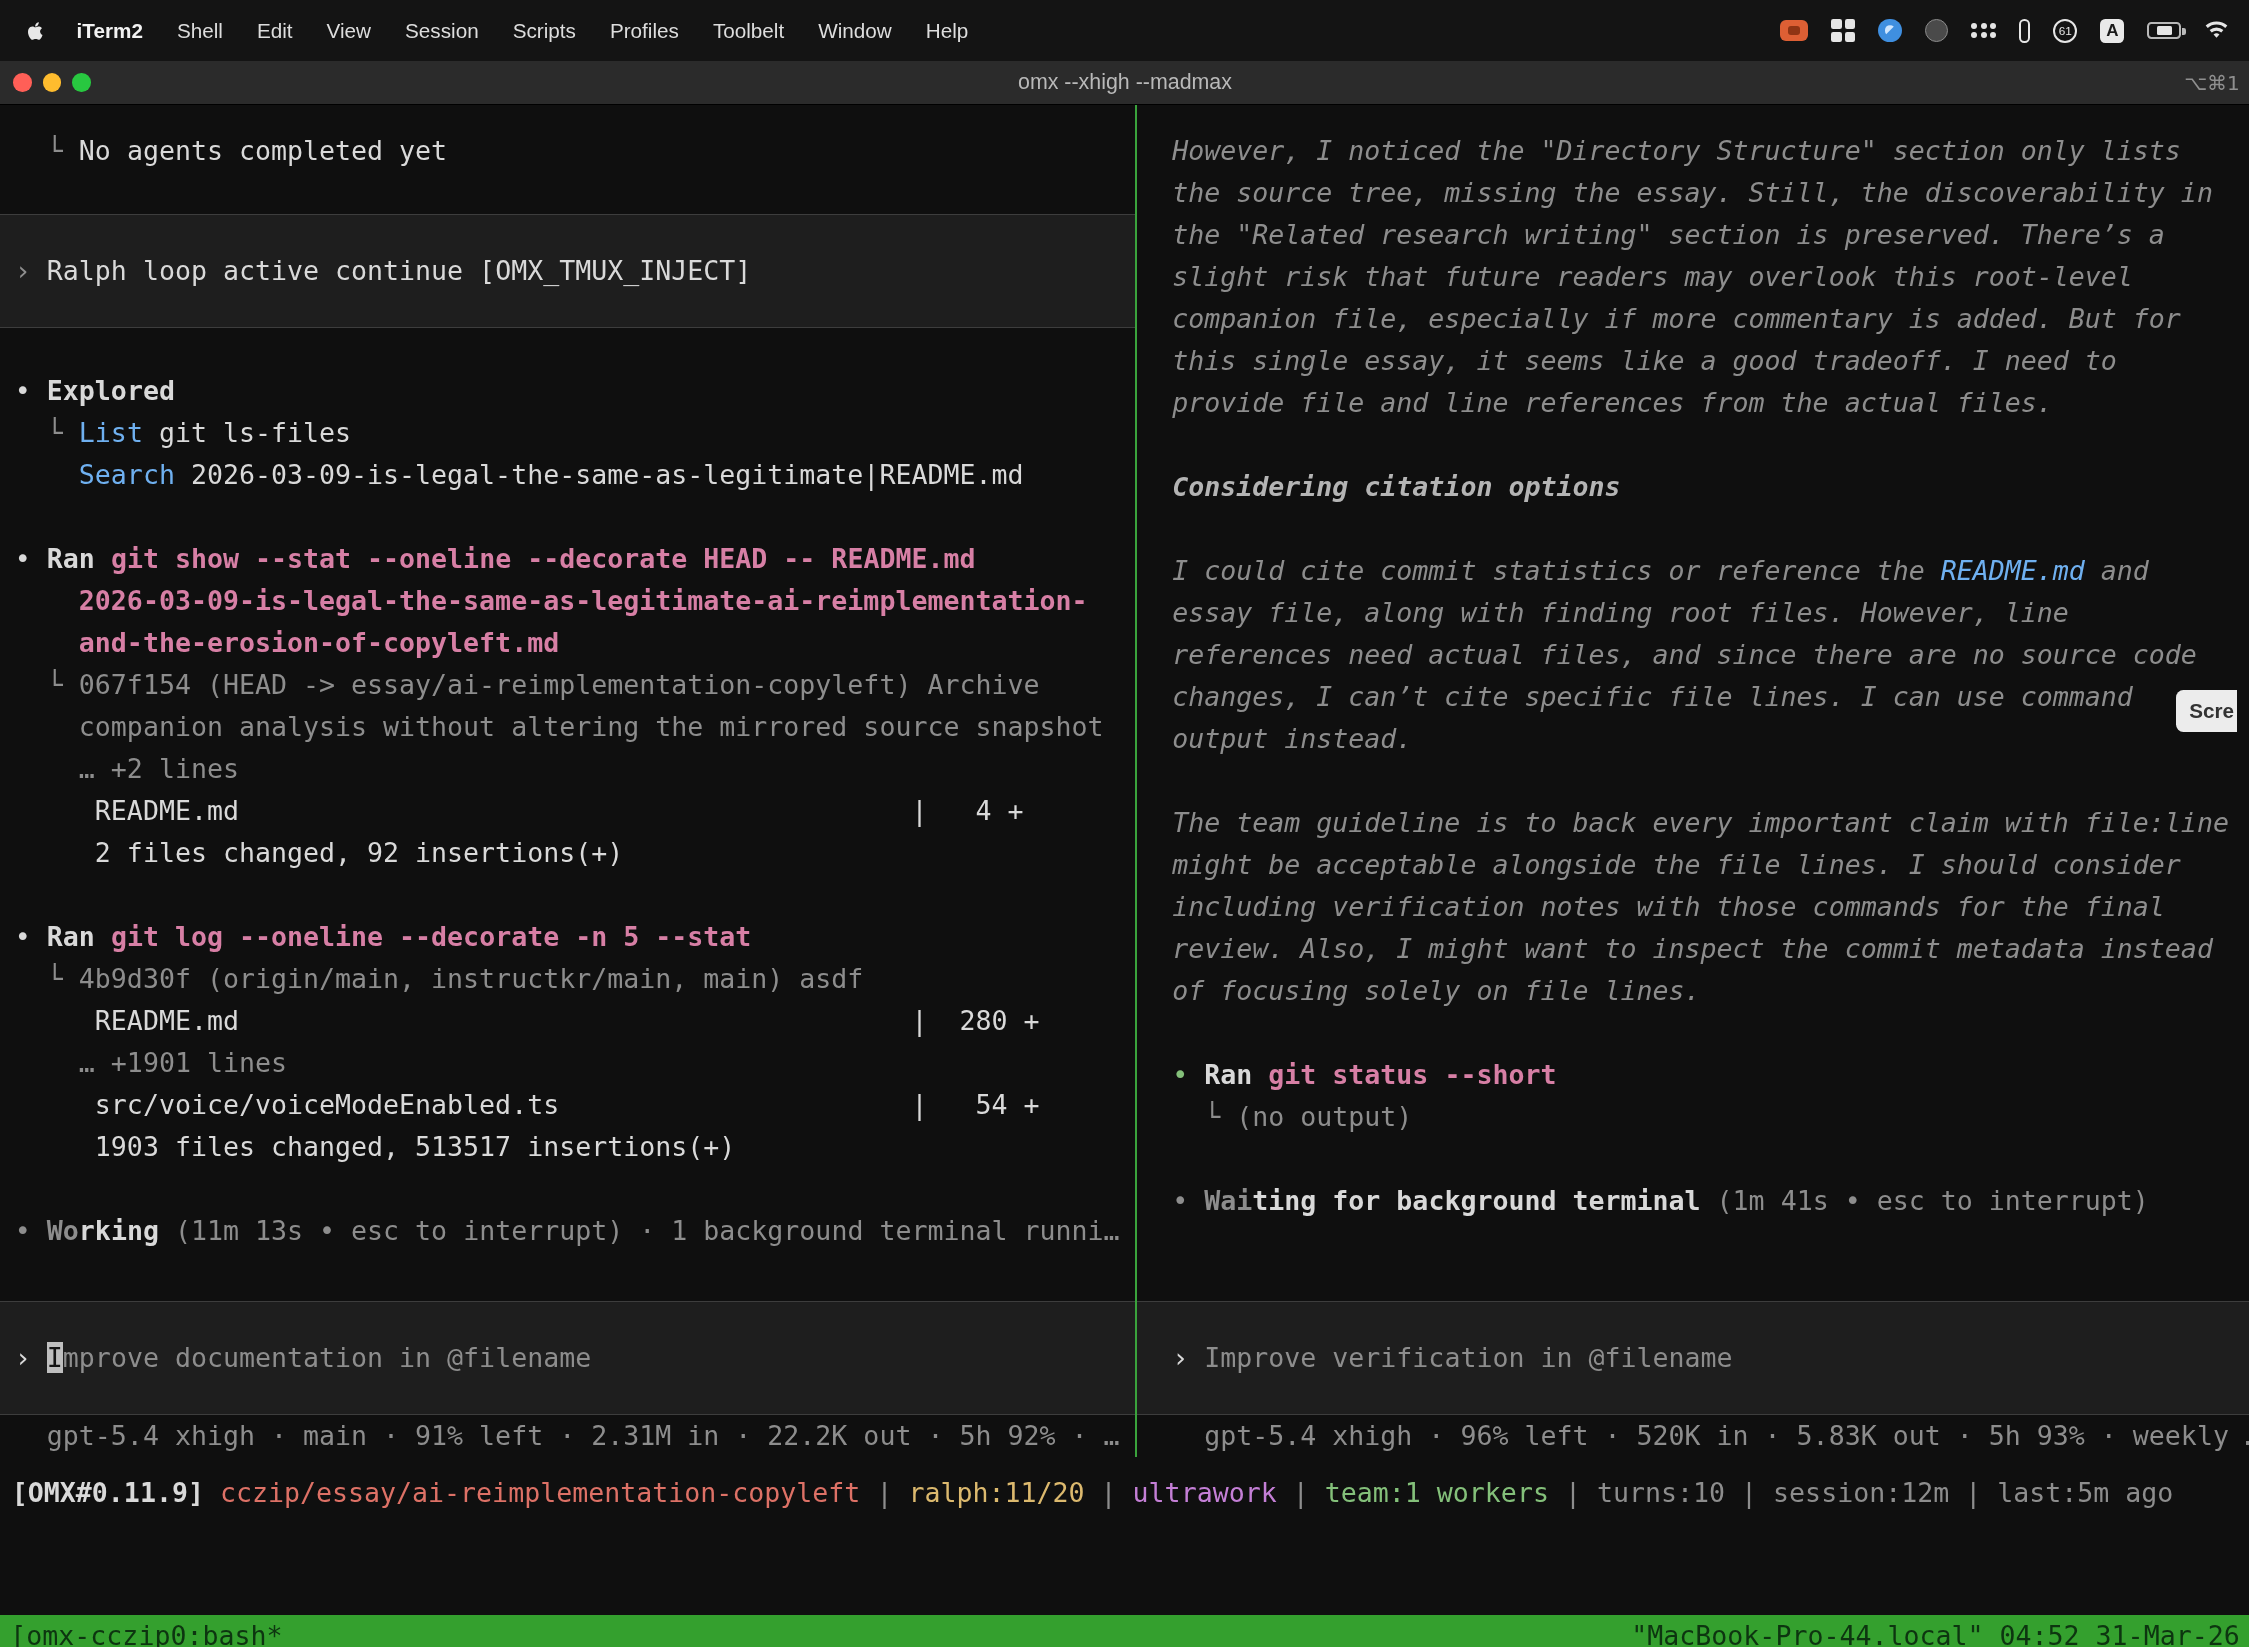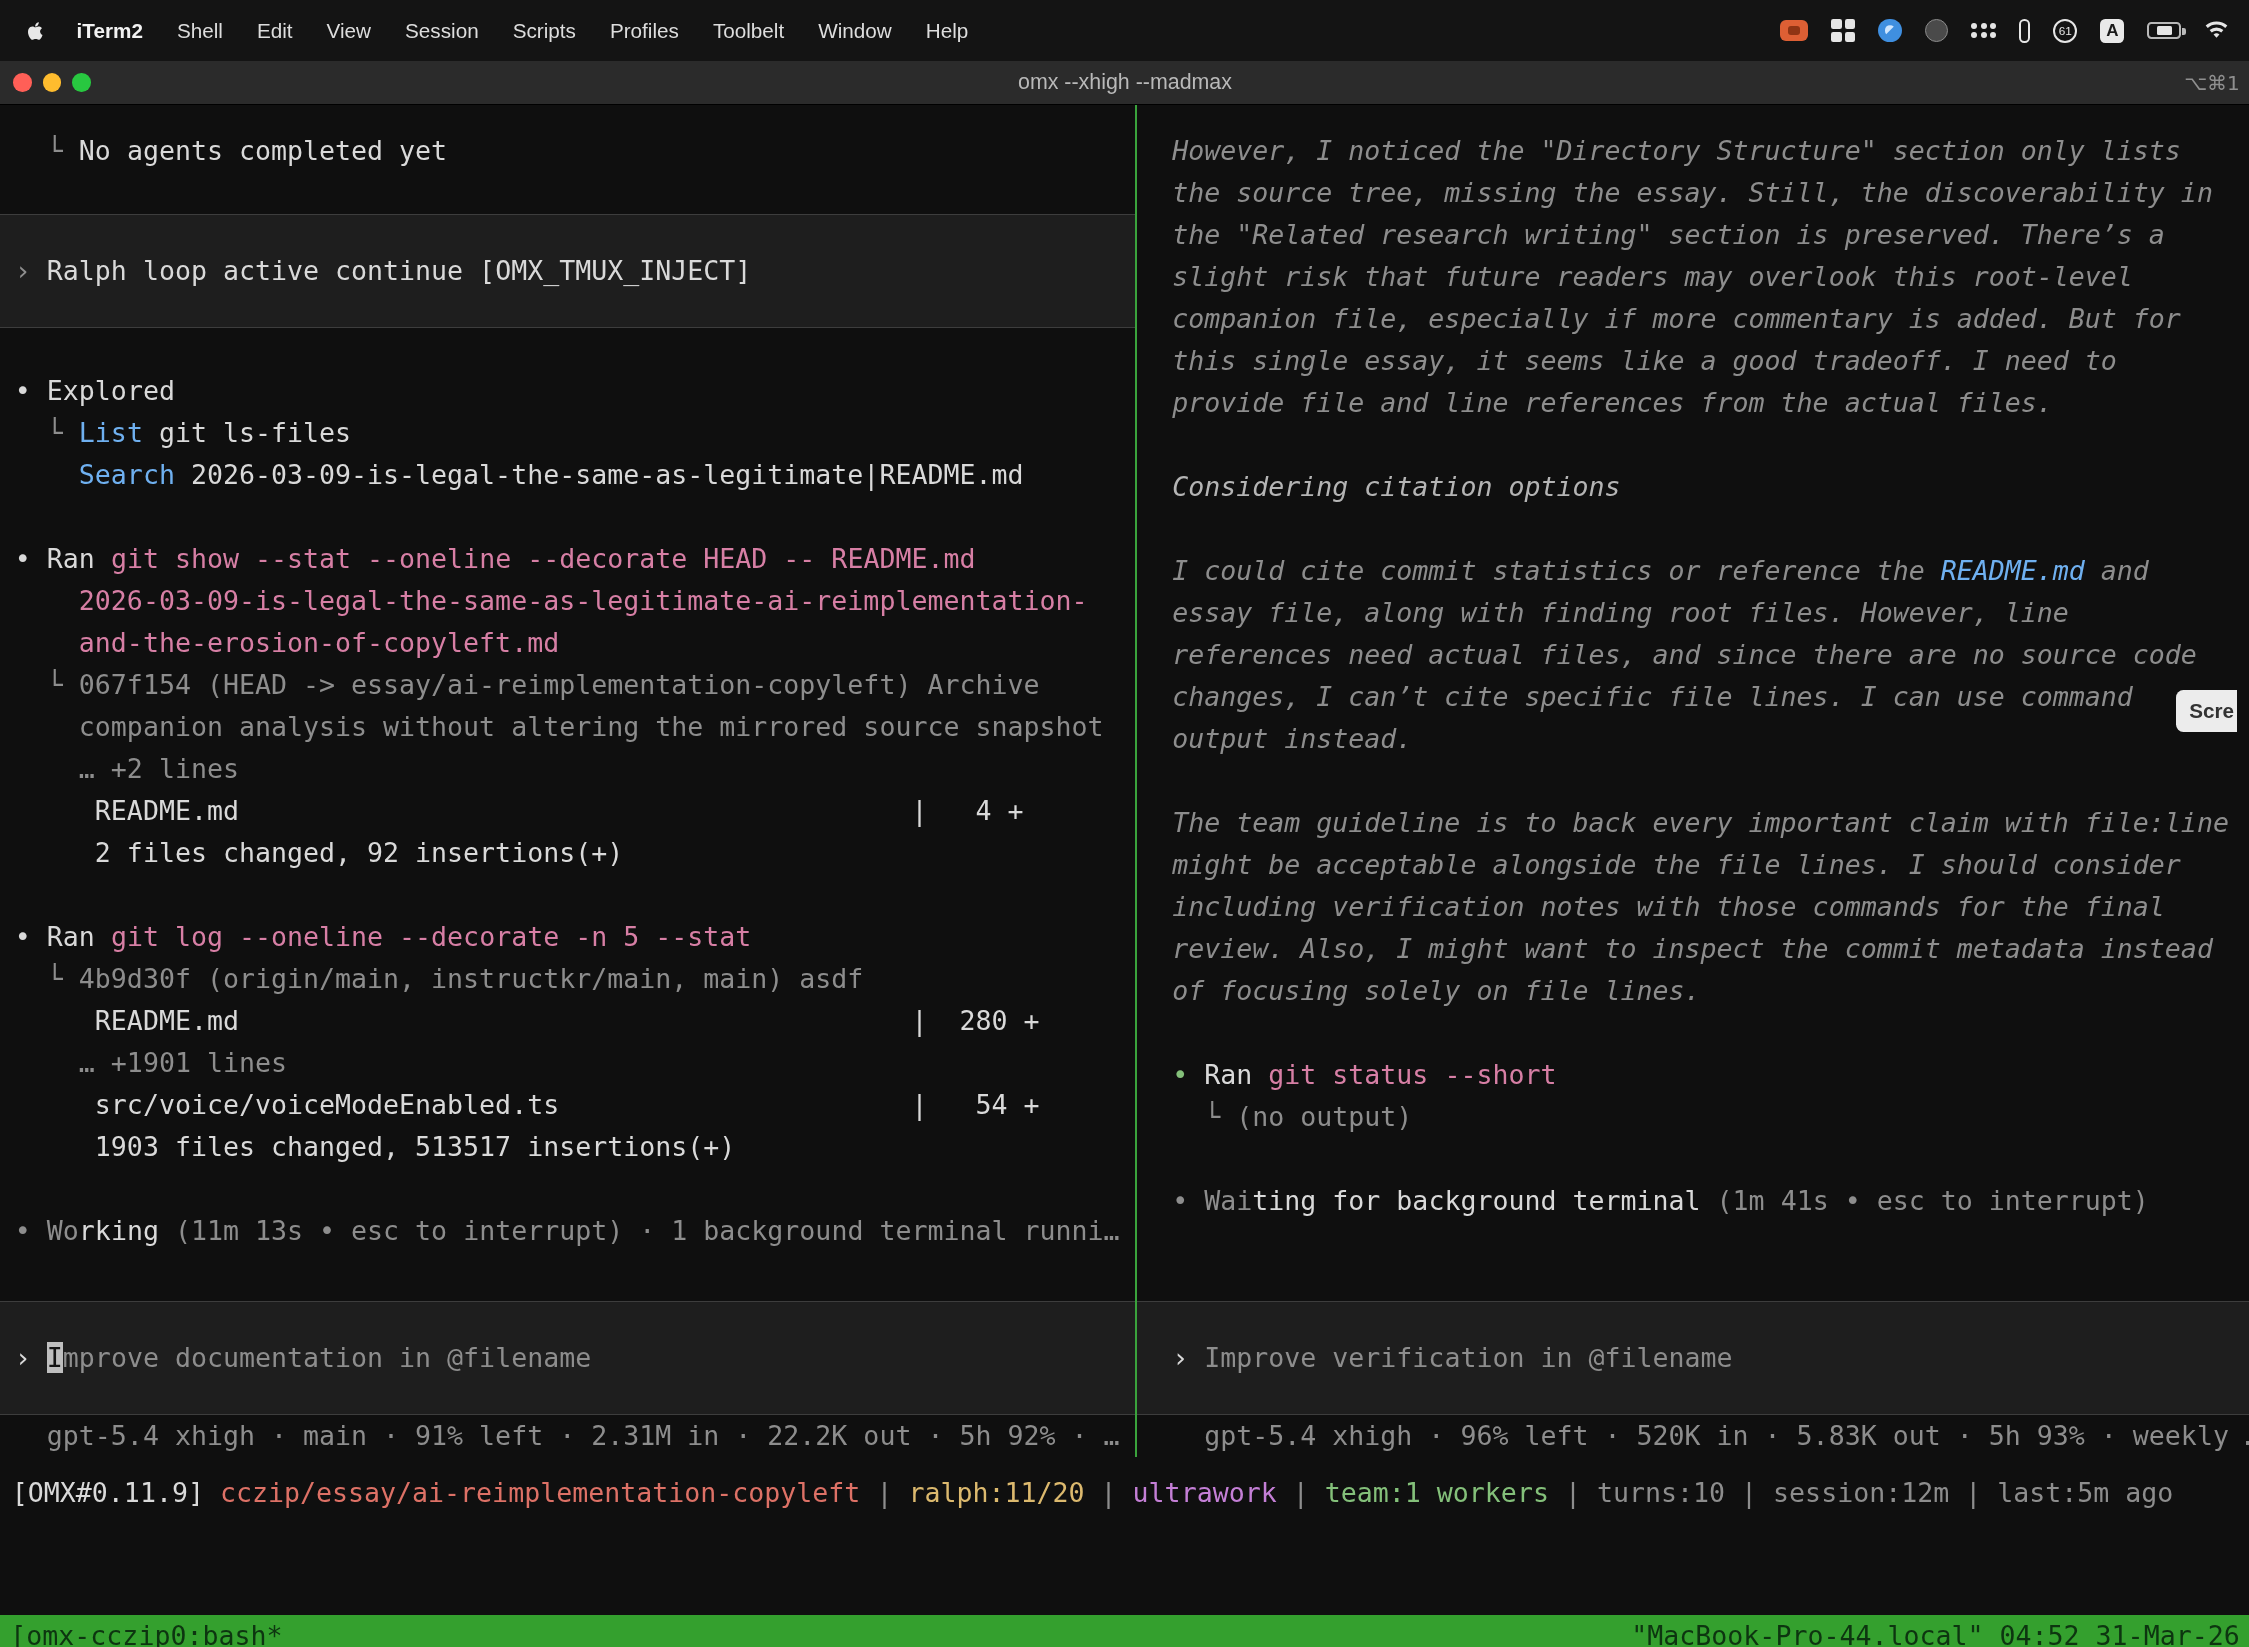--- a/index.html
+++ b/index.html
@@ -50,21 +50,21 @@
   .pane{height:100%;display:flex;flex-direction:column;padding-top:25px;overflow:hidden}
   .pane-left{width:1135px;--pad:14.8px}
   .divider{width:2.2px;background:#3aa33c}
   .pane-right{flex:1;--pad:35px}
   .pane-bottom{margin-top:auto}
   .tline{height:42px;line-height:42px;white-space:pre;padding-left:var(--pad);overflow:hidden}
   .band{border-top:1.5px solid var(--bandline);border-bottom:1.5px solid var(--bandline);background:var(--band);padding:35px 0}
   .c-fg{color:var(--fg)}.c-dim{color:var(--dim)}.c-pink{color:var(--pink)}.c-blue{color:var(--blue)}
   .c-green{color:var(--green)}.c-yellow{color:var(--yellow)}.c-purple{color:var(--purple)}.c-red{color:var(--red)}
   .c-hdg{color:#b4b4b4}
-  .b{font-weight:normal}.i{font-style:italic}
+  .b{font-weight:bold}.i{font-style:italic}
   .cursor{background:#bfbfbf;color:#141414}
   .omx{height:42px;line-height:42px;white-space:pre;padding-left:11.8px;margin-top:14.8px;overflow:hidden}
   .tmuxbar{margin-top:auto;height:40px;background:#34a02e;color:#0d3510;display:flex;justify-content:space-between;
            align-items:center;padding:0 10.3px;font-size:26.6px;white-space:pre;overflow:hidden}
 
   
   .tooltip{position:fixed;top:690px;right:12px;background:#ececec;color:#333;font-size:20.7px;font-weight:bold;
            padding:8.9px 3px 8.9px 13.3px;border-radius:7.4px 0 0 7.4px;white-space:nowrap;z-index:10}
 </style>
 </head>

